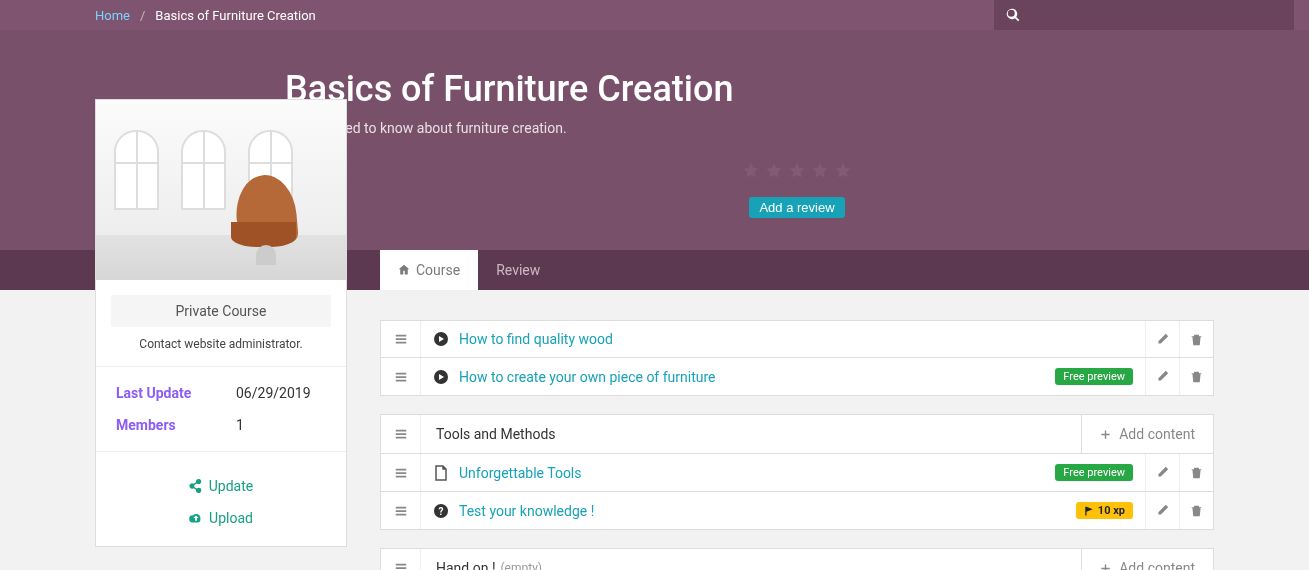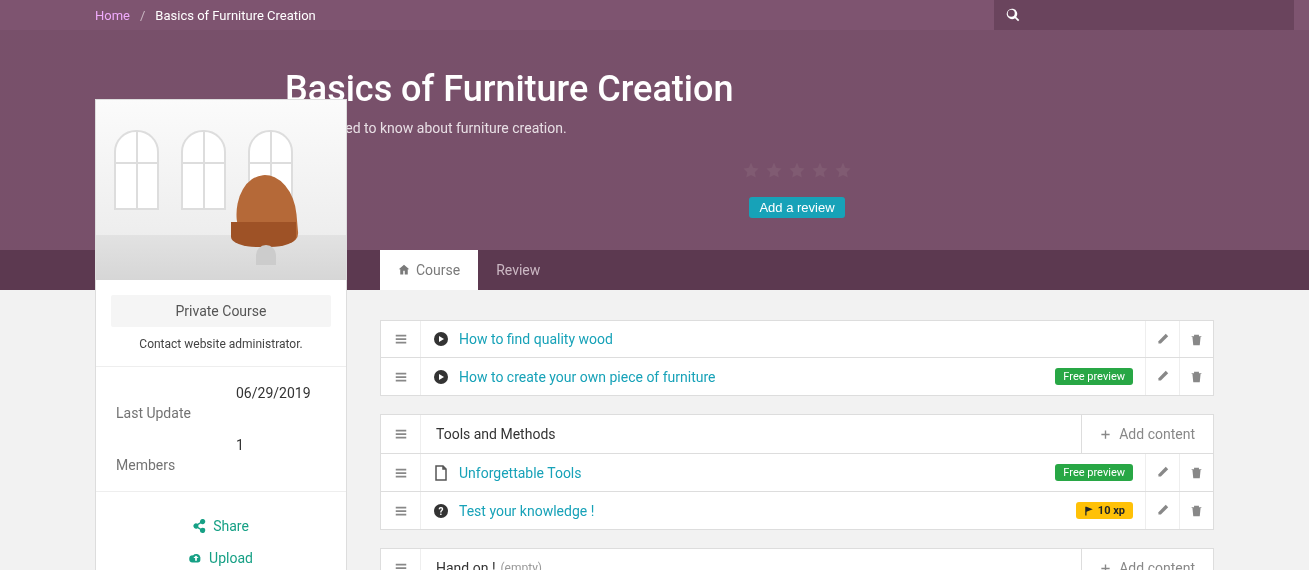--- a/index.html
+++ b/index.html
@@ -1,33 +1,33 @@
 <!DOCTYPE html>
 <html><head>
 <meta charset="utf-8">
 <style>
 * { box-sizing: border-box; margin: 0; padding: 0; }
 body { font-family: -apple-system, BlinkMacSystemFont, "Segoe UI", Roboto, "Helvetica Neue", Arial, sans-serif; font-size: 14px; color: #4c4c4c; background: #f7f7f7; overflow-x: hidden; }
 .page { width: 1309px; height: 570px; background: #f2f2f2; position: relative; overflow: hidden; }
 .topbar { height: 30px; background: #7e5470; display: flex; align-items: center; padding: 0 0; }
 .breadcrumb { margin-left: 95px; display: flex; align-items: center; color: #fff; font-size: 13px; gap: 10px; }
-.breadcrumb a { color: #f0abfc; text-decoration: none; }
+.breadcrumb a { color: #7dd3fc; text-decoration: none; }
 .breadcrumb .sep { color: #c8b5c1; }
 .searchbox { margin-left: auto; width: 300px; display: flex; align-items: center; background: #6a445d; height: 30px; padding: 0 12px; margin-right: 15px;}
 .searchbox svg { fill: #fff; width: 14px; height: 14px; margin-right: 12px; }
 .searchbox input { background: transparent; border: 0; outline: 0; color: #fff; font-size: 14px; width: 100%; }
 .searchbox input::placeholder { color: #d9cbd4; }
 .hero { background: #7e5470; background-image: linear-gradient(rgba(0,0,0,0.05), rgba(0,0,0,0.05)); padding: 0; position: relative; height: 220px; }
 .sidebar { width: 252px; background: #fff; border: 1px solid #ddd; margin-top: 68px; position: absolute; left: 95px; top: 1px; z-index: 5;}
 .course-img { width: 100%; height: 180px; background: #f4f2f0; position: relative; overflow: hidden; }
 .private-badge { margin: 15px 15px 10px 15px; background: #f5f5f5; text-align: center; padding: 8px; font-size: 14px; color: #555; border-radius: 2px; }
 .private-sub { text-align: center; font-size: 12px; color: #444; margin-bottom: 15px; }
 .meta-table { border-top: 1px solid #eee; padding: 10px 20px; }
 .meta-row { display: flex; padding: 8px 0; }
-.meta-label { font-weight: 400; flex: 0 0 120px; color: #737373; margin-top: 20px; }
+.meta-label { font-weight: 700; flex: 0 0 120px; color: #8b5cf6; }
 .meta-val { color: #333; }
 .side-actions { border-top: 1px solid #eee; padding: 18px 0 12px 0; text-align: center; }
 .side-link { color: #16a085; display: inline-flex; align-items: center; gap: 6px; font-size: 14px; cursor: pointer; margin: 8px 0; }
 .side-link svg { fill: #16a085; width: 14px; height: 14px; }
 .hero-main { margin-left: 285px; padding-top: 38px; color: #fff; flex: 1; }
 .hero-title { font-size: 36px; font-weight: 500; margin-bottom: 10px; }
 .hero-sub { font-size: 14px; color: #e8dfe5; margin-bottom: 25px; }
 .rating-row { display: flex; align-items: center; gap: 18px; flex-direction: column; }
 .stars { display: flex; gap: 5px; }
 .star { width: 18px; height: 18px; fill: #805b72; }
@@ -118,21 +118,21 @@
       <div class="meta-row">
         <div class="meta-label">Members</div>
         <div class="meta-val">1</div>
       </div>
     </div>
     <div class="side-actions">
       <div class="side-link">
         <svg viewBox="0 0 16 16">
               <path d="M11 10a3 3 0 0 0-2.1.9L6 9.2A3 3 0 0 0 6 6.8l2.9-1.7A3 3 0 1 0 8 3a3 3 0 0 0 .1.8L5.2 5.5a3 3 0 1 0 0 5l2.9 1.7A3 3 0 1 0 11 10z"></path>
             </svg>
-        <span>Share</span>
+        <span>Update</span>
       </div><br>
       <div class="side-link">
         <svg viewBox="0 0 16 16">
               <path d="M13 10a3 3 0 0 1-3 3H4a4 4 0 1 1 .5-8A5 5 0 0 1 13 7v3zM8 5 5 8h2v3h2V8h2L8 5z"></path>
             </svg>
         <span>Upload</span>
       </div>
     </div>
   </div>
 

